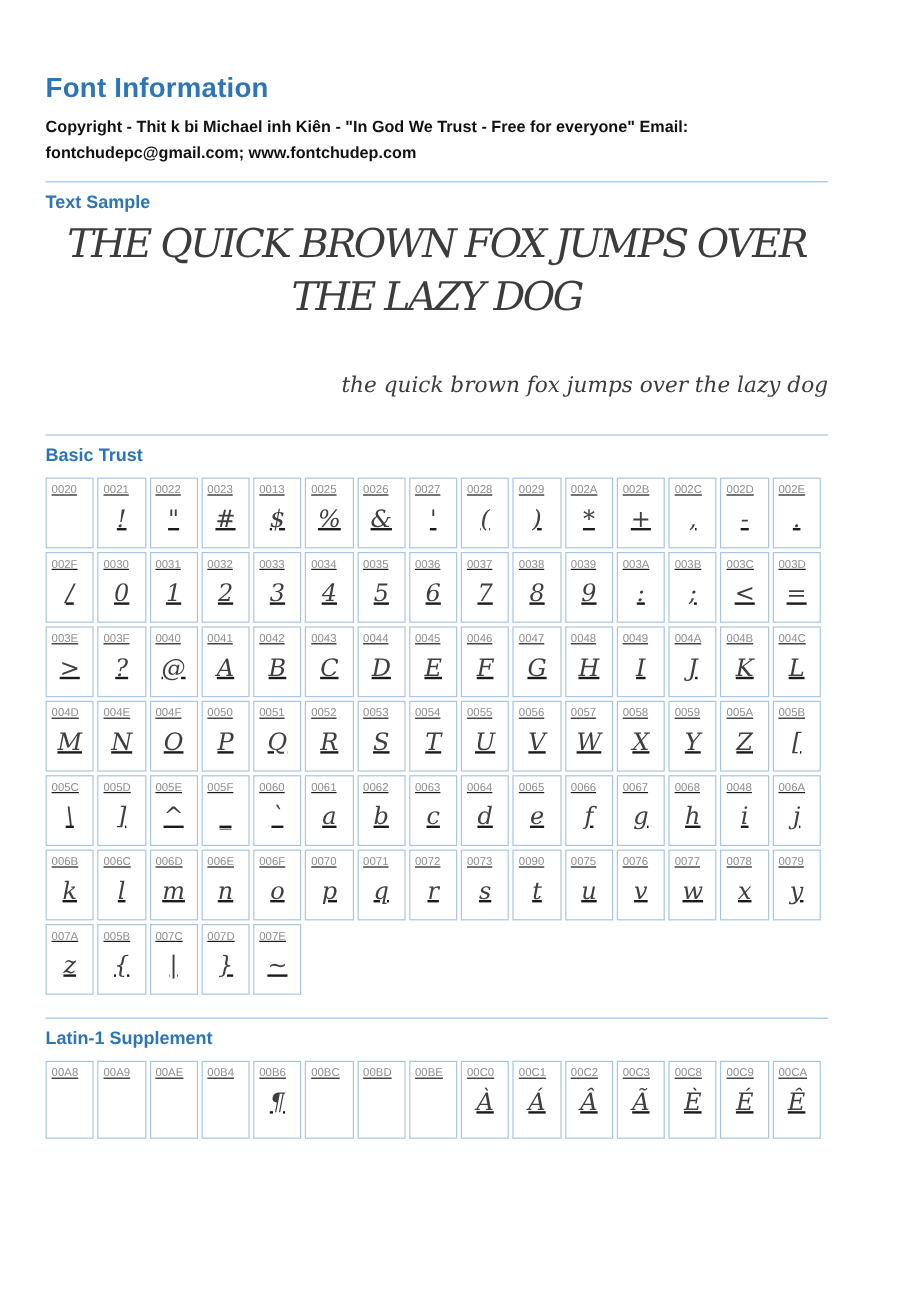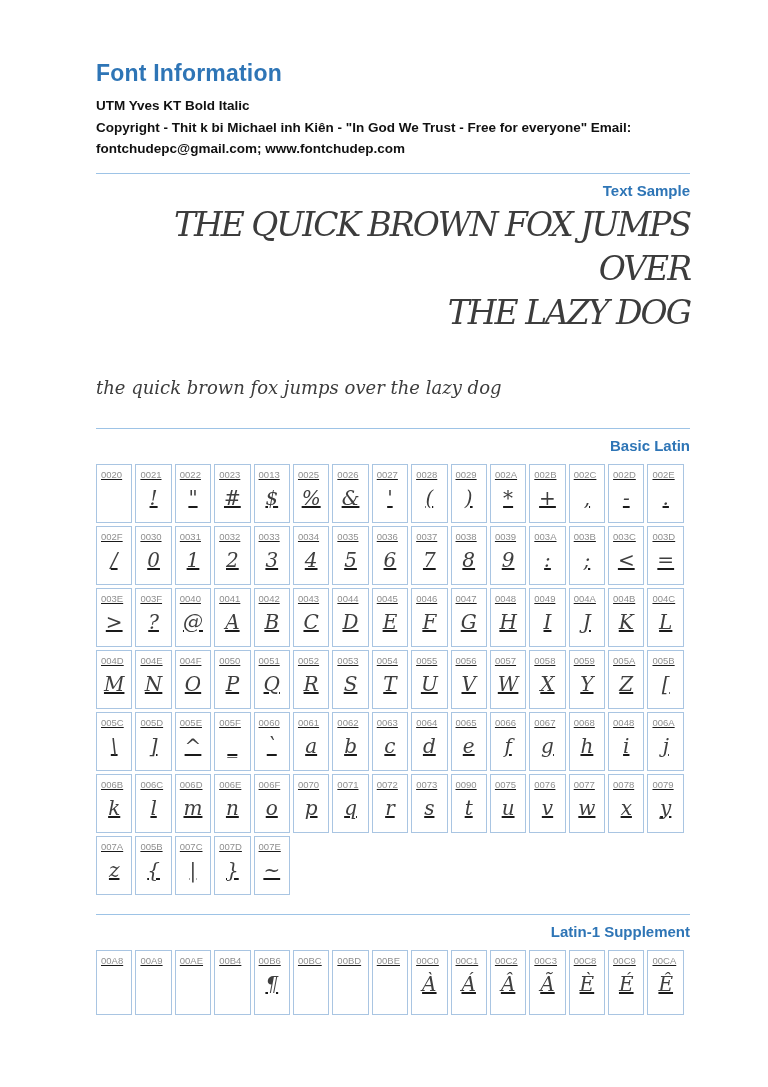--- a/index.html
+++ b/index.html
@@ -3,21 +3,21 @@
 <meta charset="utf-8">
 <style>
   html, body { margin: 0; padding: 0; }
   body {
     width: 768px; height: 1087px;
     background: #ffffff;
     font-family: "Liberation Sans", sans-serif;
     color: #1a1a1a;
     overflow: hidden;
   }
-  .page { padding: 60px 78px 0 96px; }
+  .page { padding: 60px 78px 0 38px; }
 
   .title {
     color: #2E75B6;
     font-size: 23px;
     font-weight: bold;
     margin: 0 0 8px 0;
     letter-spacing: 0.2px;
   }
   .info p {
     margin: 0;
@@ -30,35 +30,34 @@
   .section-rule {
     border: none;
     border-top: 1px solid #9DC3E6;
     margin: 13px 0 0 0;
   }
   .section-heading {
     color: #2E75B6;
     font-size: 15px;
     font-weight: bold;
     margin: 8px 0 0 0;
-    text-align: right;
   }
 
   .script { font-family: "DejaVu Serif", serif; font-style: italic; }
 
   .sample-upper {
-    text-align: right;
+    text-align: center;
     font-size: 33px;
     line-height: 44px;
     letter-spacing: -2px;
     color: #3c3c3c;
     margin-top: 4px;
   }
   .sample-lower {
-    text-align: left;
+    text-align: right;
     font-size: 18px;
     color: #3c3c3c;
     margin-top: 42px;
     margin-bottom: 30px;
   }
 
   table.glyphs {
     width: 100%;
     table-layout: fixed;
     border-collapse: separate;
@@ -91,35 +90,34 @@
   }
 </style>
 </head>
 <body>
 
 <div class="page">
 
   <h1 class="title">Font Information</h1>
 
   <div class="info">
-    <p>UTM Yves KT Bold Italic</p>
     <p>Copyright - Thit k bi Michael inh Kiên - "In God We Trust - Free for everyone" Email: fontchudepc@gmail.com; www.fontchudep.com</p>
   </div>
 
   <hr class="section-rule">
   <h2 class="section-heading">Text Sample</h2>
 
   <div class="script sample-upper">
     <div>THE QUICK BROWN FOX JUMPS OVER</div>
     <div>THE LAZY DOG</div>
   </div>
   <div class="script sample-lower">the quick brown fox jumps over the lazy dog</div>
 
   <hr class="section-rule">
-  <h2 class="section-heading">Basic Latin</h2>
+  <h2 class="section-heading">Basic Trust</h2>
 
   <table class="glyphs">
     <tbody>
         <tr>
           <td class="cell">
             <span class="code">0020</span>
             <div class="glyph script"></div>
           </td>
           <td class="cell">
             <span class="code">0021</span>

